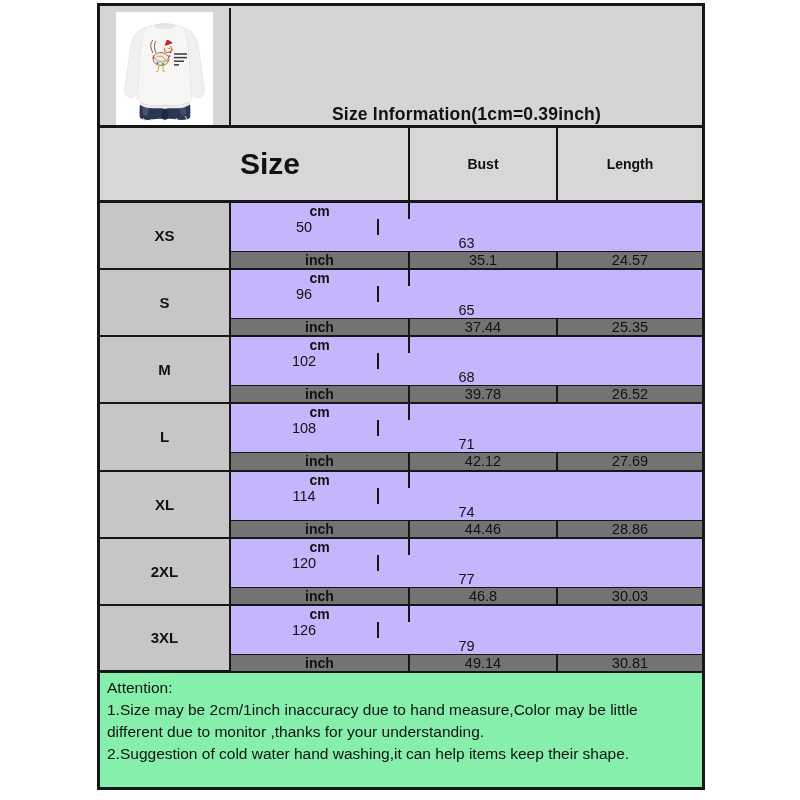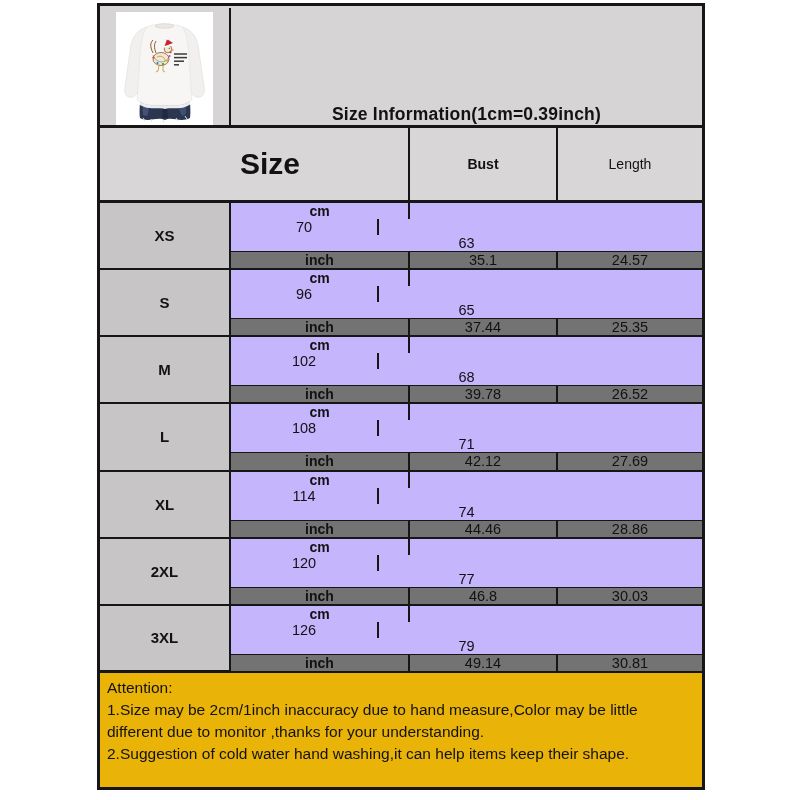--- a/index.html
+++ b/index.html
@@ -24,21 +24,21 @@
   .photo-frame { width:97px; height:113px; margin-top:4px; background:#ffffff; }
   .photo-frame svg { display:block; width:100%; height:100%; }
   .cell-title { flex:1; display:flex; align-items:center; justify-content:center; }
   .title-text { font-size:17.5px; font-weight:bold; letter-spacing:0.2px; }
 
   
   .row-header { height:75px; display:flex; border-bottom:3px solid #161616; background:#d8d6d7; }
   .hcell { display:flex; align-items:center; justify-content:center; }
   .hcell-size { width:310px; border-right:2px solid #161616; font-size:30px; font-weight:bold;padding-left:32px; }
   .hcell-bust { width:148px; border-right:2px solid #161616; font-size:14px; font-weight:bold; }
-  .hcell-length { flex:1; font-size:14px; font-weight:normal; }
+  .hcell-length { flex:1; font-size:14px; font-weight:bold; }
 
   
   .group { height:67.15px; display:flex; border-bottom:2.6px solid #161616; }
   .group.last { border-bottom:3px solid #161616; }
   .cell-size {
     width:131px; border-right:2px solid #161616; background:#c8c5c6;
     display:flex; align-items:center; justify-content:center;
     font-size:15px; font-weight:bold;
   }
   .subrows { flex:1; display:flex; flex-direction:column; }
@@ -51,21 +51,21 @@
     font-size:14px; font-weight:bold;
   }
   .cell-bust {
     width:148px; border-right:2px solid #161616;
     display:flex; align-items:center; justify-content:center;
     font-size:14.5px;
   }
   .cell-length { flex:1; display:flex; align-items:center; justify-content:center; font-size:14.5px; }
 
   
-  .row-attention { flex:1; background:#eab308; padding:4px 8px 0 7px; font-size:15.5px; line-height:22px; }
+  .row-attention { flex:1; background:#86efac; padding:4px 8px 0 7px; font-size:15.5px; line-height:22px; }
 </style>
 </head>
 <body>
 
 <div class="sheet">
 
   <div class="row-top">
     <div class="cell-photo">
       <div class="photo-frame">
         <svg viewBox="0 0 97 113">
@@ -123,21 +123,21 @@
     <div class="hcell hcell-size">Size</div>
     <div class="hcell hcell-bust">Bust</div>
     <div class="hcell hcell-length">Length</div>
   </div>
 
   <div class="group">
     <div class="cell-size">XS</div>
     <div class="subrows">
       <div class="subrow cm">
         <div class="cell-unit">cm</div>
-        <div class="cell-bust">70</div>
+        <div class="cell-bust">50</div>
         <div class="cell-length">63</div>
       </div>
       <div class="subrow inch">
         <div class="cell-unit">inch</div>
         <div class="cell-bust">35.1</div>
         <div class="cell-length">24.57</div>
       </div>
     </div>
   </div>
 

